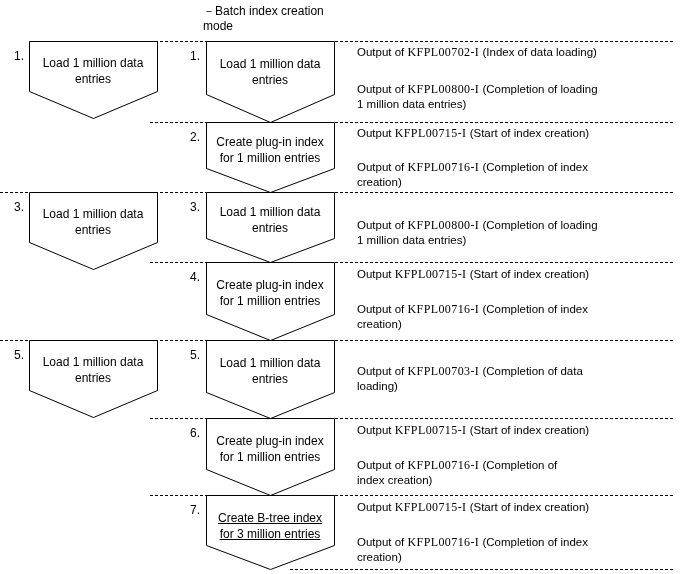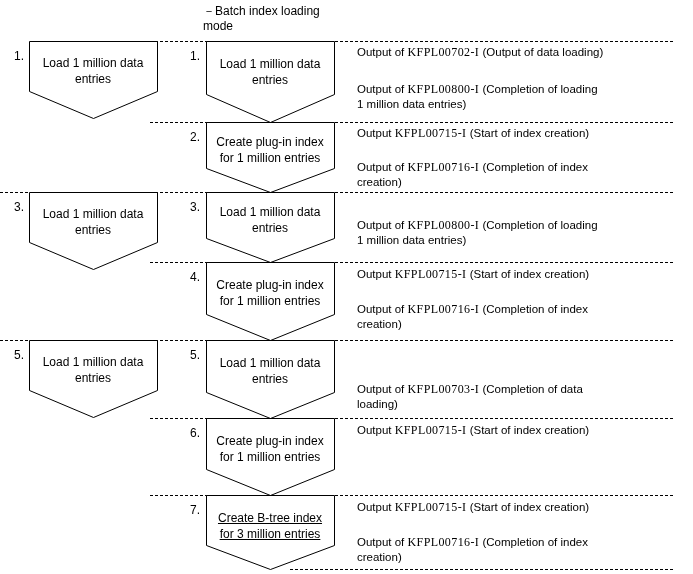--- a/index.html
+++ b/index.html
@@ -83,21 +83,21 @@
     font-family: Liberation Serif, serif;
     font-size: 12px;
     letter-spacing: 0.4px;
   }
 </style>
 </head>
 <body>
 
 <div id="page">
 
-  <div class="hdr" id="hdr-right">－Batch index loading
+  <div class="hdr" id="hdr-right">－Batch index creation
 mode</div>
 
   <div class="hline" style="left:150px; top:41px;  width:523px;"></div>
   <div class="hline" style="left:150px; top:122px; width:523px;"></div>
   <div class="hline" style="left:0px;   top:192px; width:673px;"></div>
   <div class="hline" style="left:150px; top:262px; width:523px;"></div>
   <div class="hline" style="left:0px;   top:340px; width:673px;"></div>
   <div class="hline" style="left:150px; top:418px; width:523px;"></div>
   <div class="hline" style="left:150px; top:495px; width:523px;"></div>
   <div class="hline" style="left:290px; top:569px; width:383px;"></div>
@@ -214,21 +214,21 @@
           <polygon points="0.5,0.5 128.5,0.5 128.5,50.5 64.5,74.5 0.5,50.5" fill="#ffffff" stroke="#000000" stroke-width="1"></polygon>
         </svg>
         <div class="lbl" style="top:15px;text-decoration:underline;">Create B-tree index
 for 3  million entries</div>
       </div>
     </div>
 
   </div>
 
   <div class="note" style="top:45px;">
-    <span>Output of </span><span class="mono">KFPL00702-I</span><span>  (Output of data loading)</span>
+    <span>Output of </span><span class="mono">KFPL00702-I</span><span>  (Index of data loading)</span>
   </div>
 
   <div class="note" style="top:82px;">
     <span>Output of </span><span class="mono">KFPL00800-I</span><span style="white-space:pre-line;"> (Completion of loading
 1  million data entries)</span>
   </div>
 
   <div class="note" style="top:126px;">
     <span>Output </span><span class="mono">KFPL00715-I</span><span>  (Start of index creation)</span>
   </div>
@@ -245,29 +245,33 @@
 
   <div class="note" style="top:267px;">
     <span>Output </span><span class="mono">KFPL00715-I</span><span>  (Start of index creation)</span>
   </div>
 
   <div class="note" style="top:302px;">
     <span>Output of </span><span class="mono">KFPL00716-I</span><span style="white-space:pre-line;"> (Completion of index
 creation)</span>
   </div>
 
-  <div class="note" style="top:382px;">
+  <div class="note" style="top:364px;">
     <span> Output of </span><span class="mono">KFPL00703-I</span><span style="white-space:pre-line;">  (Completion of data
 loading)</span>
   </div>
 
   <div class="note" style="top:423px;">
     <span>Output </span><span class="mono">KFPL00715-I</span><span>  (Start of index creation)</span>
   </div>
 
+  <div class="note" style="top:458px;">
+    <span>Output of </span><span class="mono">KFPL00716-I</span><span style="white-space:pre-line;">  (Completion of
+index creation)</span>
+  </div>
 
   <div class="note" style="top:500px;">
     <span>Output </span><span class="mono">KFPL00715-I</span><span>  (Start of index creation)</span>
   </div>
 
   <div class="note" style="top:535px;">
     <span>Output of </span><span class="mono">KFPL00716-I</span><span style="white-space:pre-line;">  (Completion of index
 creation)</span>
   </div>
 

